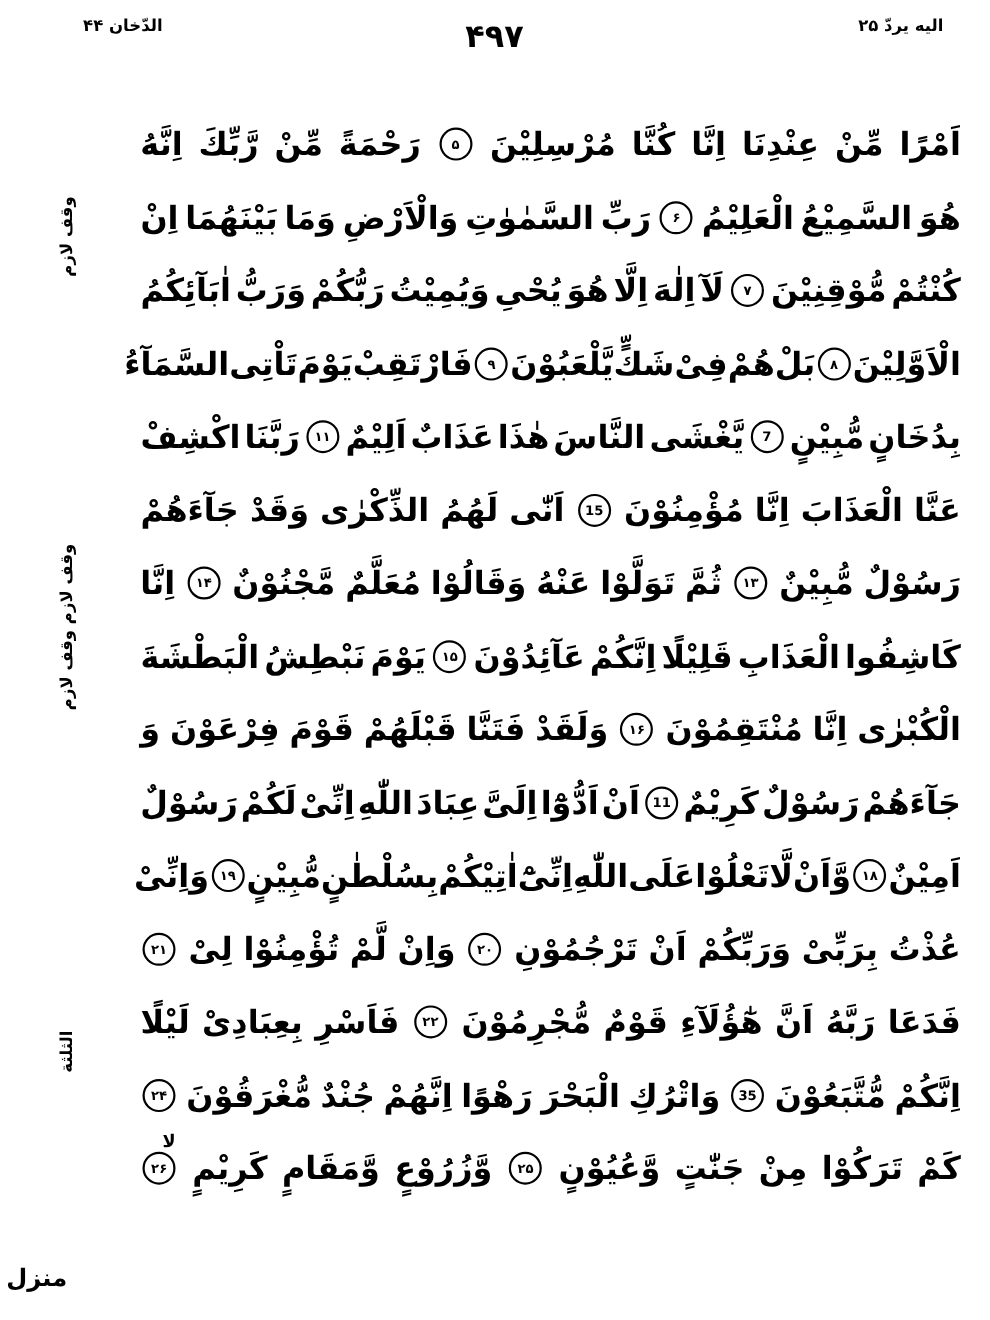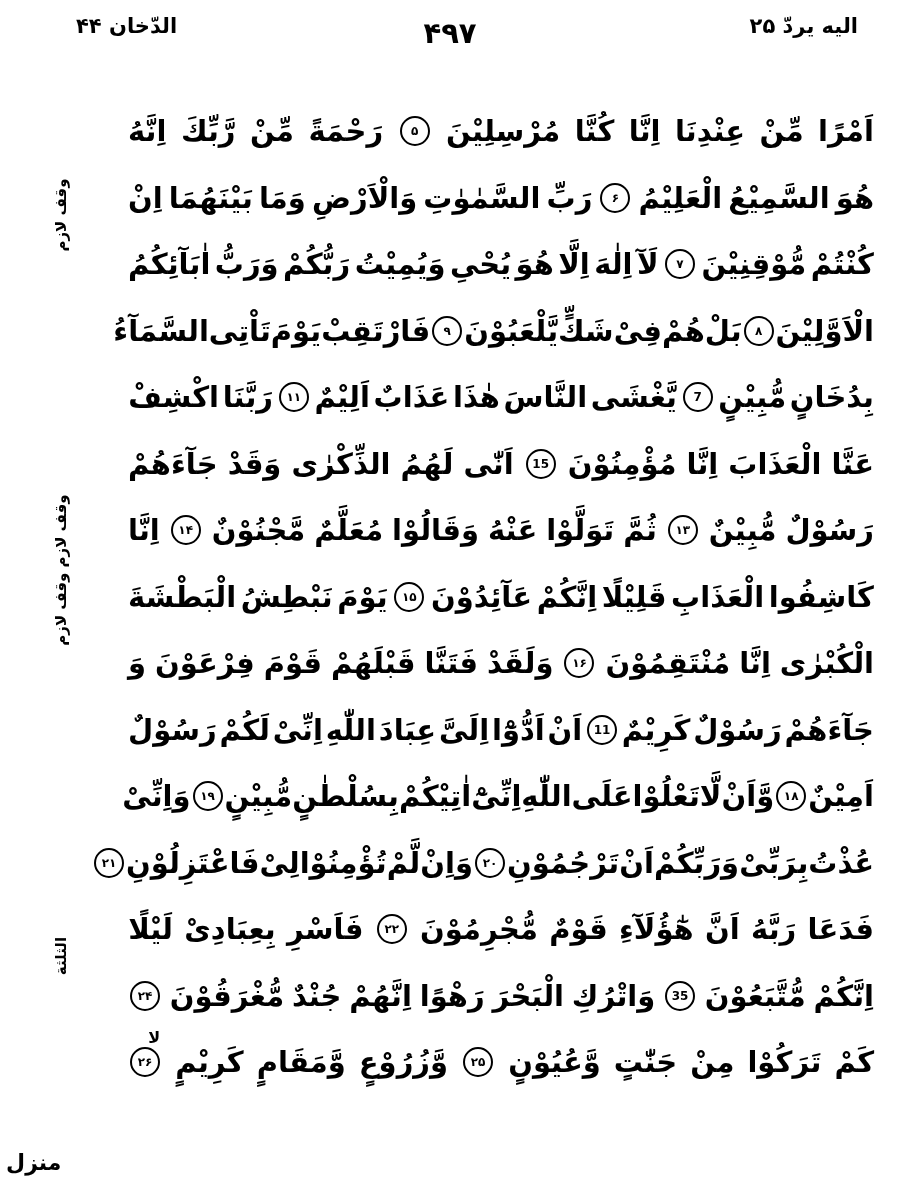--- a/index.html
+++ b/index.html
@@ -3,21 +3,21 @@
 <meta charset="utf-8">
 <style>
   html,body{margin:0;padding:0;}
   body{
     width:900px;height:1200px;position:relative;overflow:hidden;
     background:#ffffff;color:#000;
     font-family:"DejaVu Sans",sans-serif;
   }
   
   .page-header{position:absolute;top:6px;left:0;right:0;height:48px;}
-  .hdr{position:absolute;font-weight:bold;font-size:21px;white-space:nowrap;direction:rtl;}
+  .hdr{position:absolute;font-weight:bold;font-size:15px;white-space:nowrap;direction:rtl;}
   .hdr-right{right:42px;top:8px;text-align:center;}
   .hdr-center{left:50%;transform:translateX(-50%);top:10px;font-size:29px;letter-spacing:1px;}
   .hdr-left{left:76px;top:8px;}
   
   .text-block{position:absolute;top:98px;left:128px;width:746px;direction:rtl;}
   .qline{
     display:flex;direction:rtl;justify-content:space-between;align-items:center;
     height:66.5px;font-weight:bold;font-size:29px;white-space:nowrap;
   }
   .word{display:inline-block;}
@@ -232,21 +232,20 @@
       <span class="word">وَرَبِّكُمْ</span>
       <span class="word">اَنْ</span>
       <span class="word">تَرْجُمُوْنِ</span>
       <span class="ayah">
         <span class="anum">۲۰</span>
       </span>
       <span class="word">وَاِنْ</span>
       <span class="word">لَّمْ</span>
       <span class="word">تُؤْمِنُوْا</span>
       <span class="word">لِىْ</span>
-      <span class="word">فَاعْتَزِلُوْنِ</span>
       <span class="ayah">
         <span class="anum">۲۱</span>
       </span>
     </div>
     <div class="qline">
       <span class="word">فَدَعَا</span>
       <span class="word">رَبَّهُ</span>
       <span class="word">اَنَّ</span>
       <span class="word">هٰٓؤُلَآءِ</span>
       <span class="word">قَوْمٌ</span>

